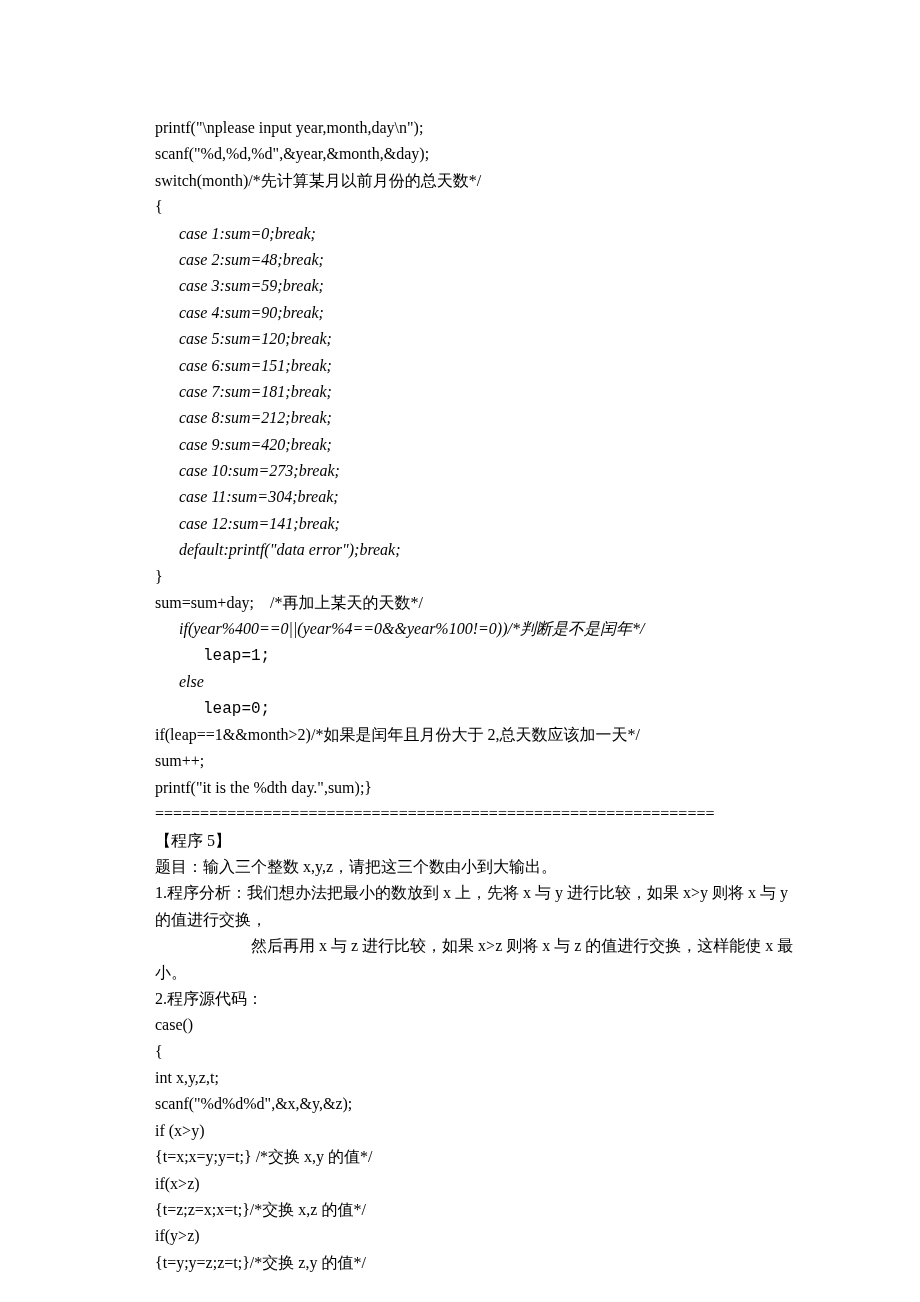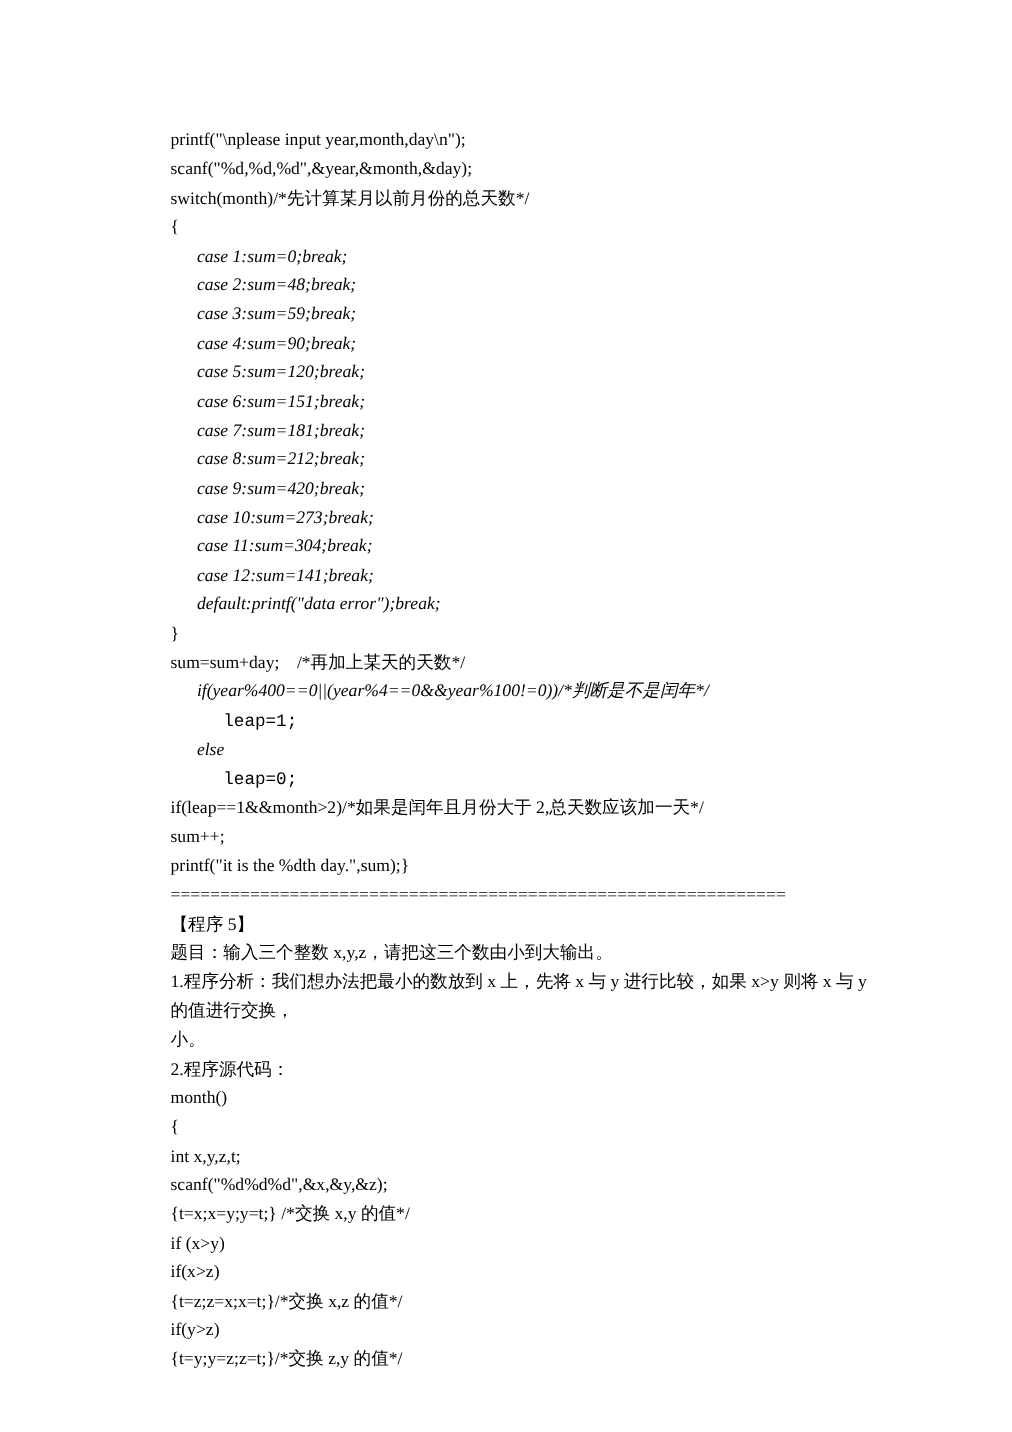--- a/index.html
+++ b/index.html
@@ -54,26 +54,27 @@
   <div class="code-line indent2">leap=0;</div>
   <div class="code-line">if(leap==1&amp;&amp;month&gt;2)/*如果是闰年且月份大于 2,总天数应该加一天*/</div>
   <div class="code-line">sum++;</div>
   <div class="code-line">printf("it is the %dth day.",sum);}</div>
   <div class="code-line">==============================================================</div>
 
   <div class="code-line">【程序 5】</div>
   <div class="code-line">题目：输入三个整数 x,y,z，请把这三个数由小到大输出。</div>
   <div class="code-line">1.程序分析：我们想办法把最小的数放到 x 上，先将 x 与 y 进行比较，如果 x&gt;y 则将 x 与 y</div>
   <div class="code-line">的值进行交换，</div>
+  <div class="code-line">　　　　　　然后再用 x 与 z 进行比较，如果 x&gt;z 则将 x 与 z 的值进行交换，这样能使 x 最</div>
   <div class="code-line">小。</div>
   <div class="code-line">2.程序源代码：</div>
-  <div class="code-line">month()</div>
+  <div class="code-line">case()</div>
   <div class="code-line">{</div>
   <div class="code-line">int x,y,z,t;</div>
   <div class="code-line">scanf("%d%d%d",&amp;x,&amp;y,&amp;z);</div>
+  <div class="code-line">if (x&gt;y)</div>
   <div class="code-line">{t=x;x=y;y=t;} /*交换 x,y 的值*/</div>
-  <div class="code-line">if (x&gt;y)</div>
   <div class="code-line">if(x&gt;z)</div>
   <div class="code-line">{t=z;z=x;x=t;}/*交换 x,z 的值*/</div>
   <div class="code-line">if(y&gt;z)</div>
   <div class="code-line">{t=y;y=z;z=t;}/*交换 z,y 的值*/</div>
 
 </div>
 
 </body></html>

